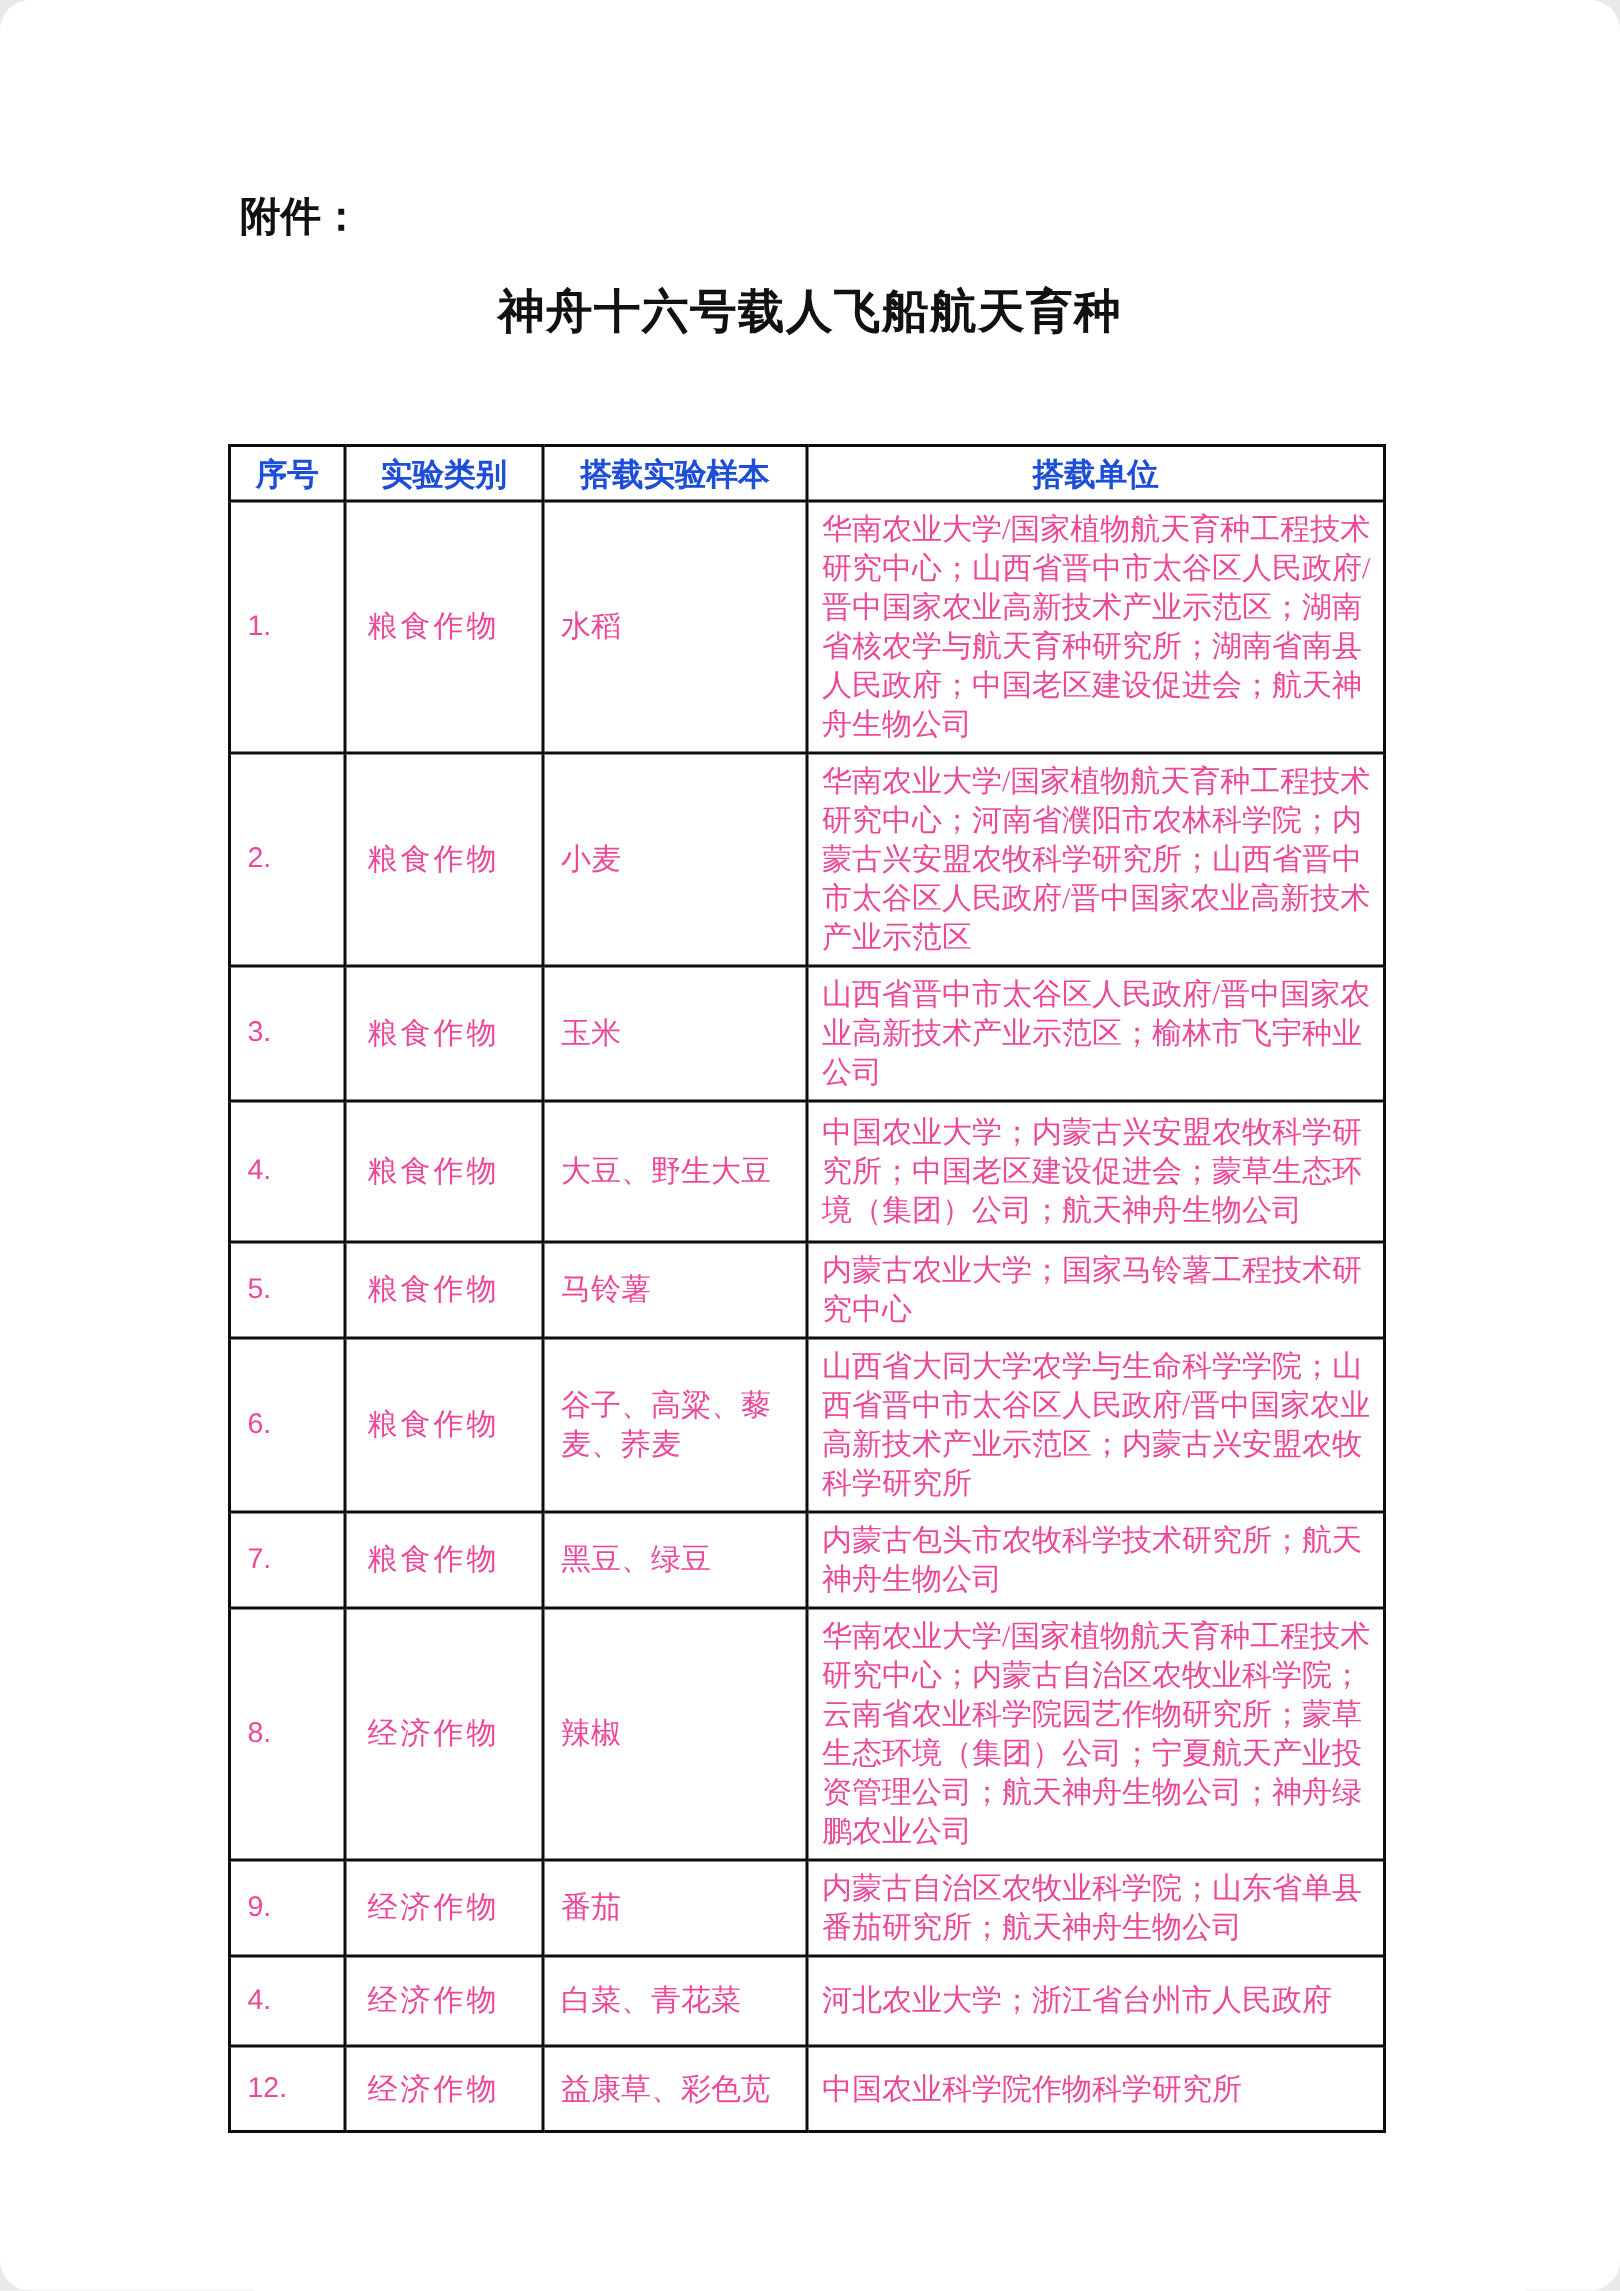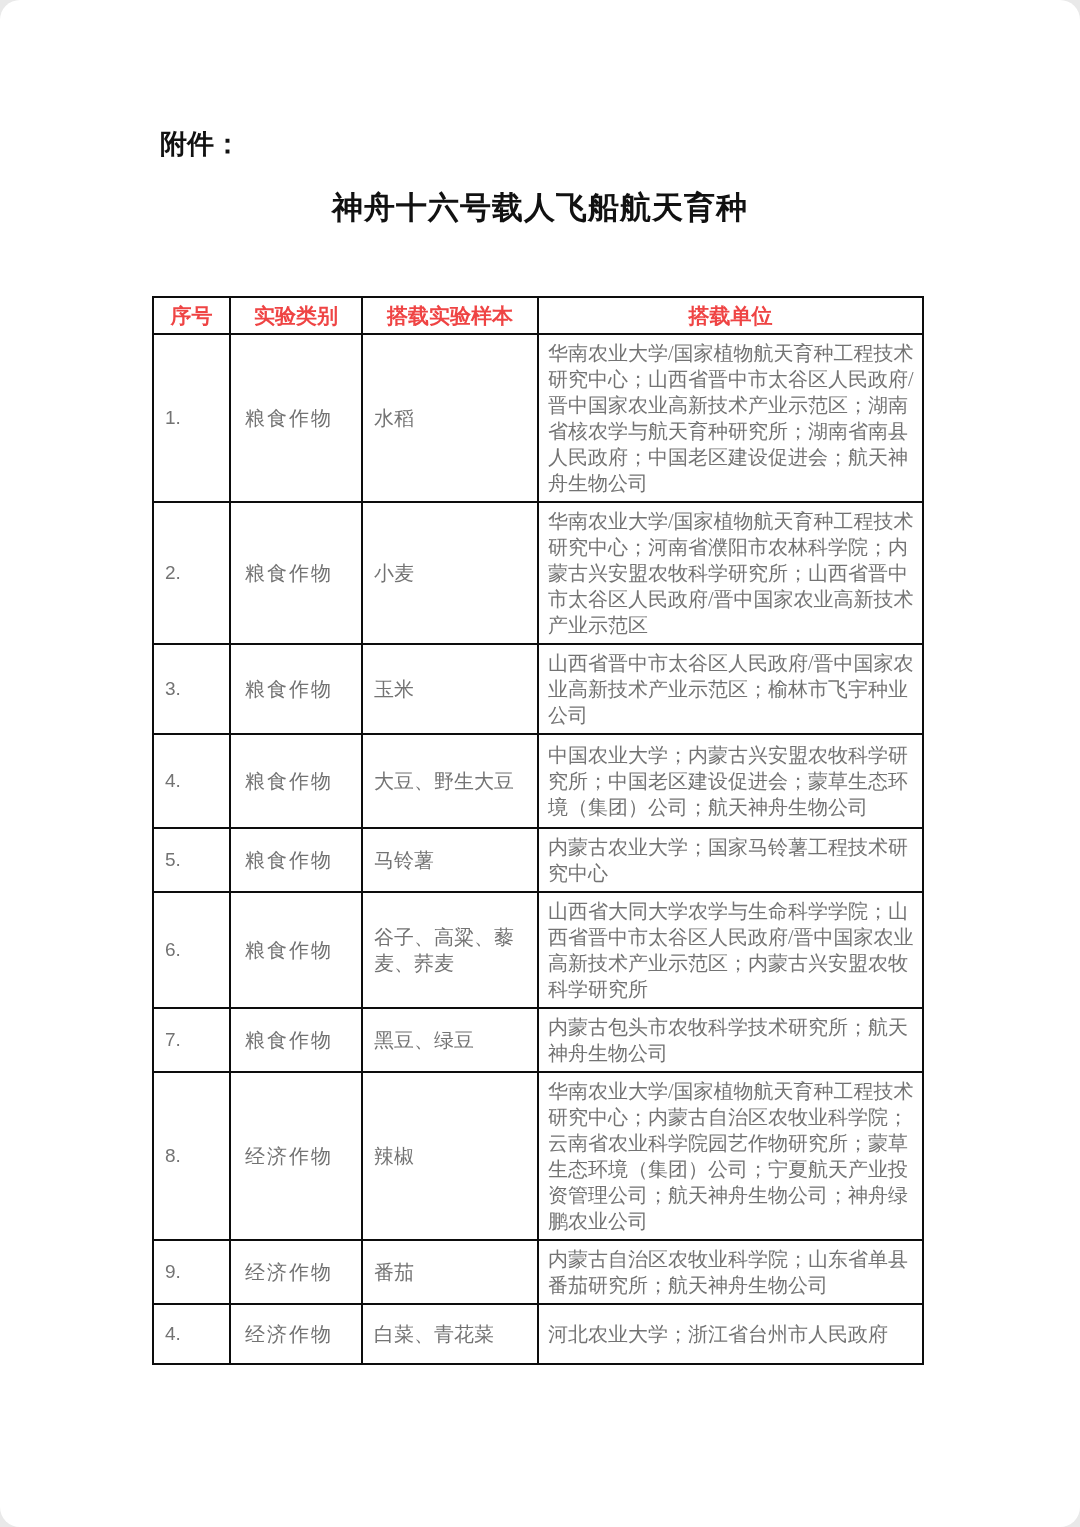--- a/index.html
+++ b/index.html
@@ -45,29 +45,29 @@
     table-layout: fixed;
     background: #fff;
   }
   .payload-table col.c0 { width: 77px; }
   .payload-table col.c1 { width: 132px; }
   .payload-table col.c2 { width: 176px; }
   .payload-table col.c3 { width: 385px; }
   .payload-table th, .payload-table td {
     border: 2px solid #0d0d0d;
     vertical-align: middle;
-    color: #737373;
+    color: #ec4899;
   }
   .payload-table th {
     height: 37px;
     font-family: "Liberation Sans", "DejaVu Sans", sans-serif;
     font-weight: bold;
     font-size: 21px;
     text-align: center;
-    color: #ef4444;
+    color: #1d4ed8;
   }
   .payload-table td {
     font-size: 20px;
     line-height: 26px;
     text-align: left;
     padding: 5px 8px;
   }
   .payload-table td.c0 { padding-left: 11px; font-family: "Liberation Sans", "DejaVu Sans", sans-serif; font-size: 19px; }
   .payload-table td.c1 { padding-left: 14px; letter-spacing: 2px; }
   .payload-table td.c2 { padding-left: 11px; padding-right: 6px; margin-left: 32px; }
@@ -166,16 +166,22 @@
           <td class="c1">经济作物</td>
           <td class="c2">番茄</td>
           <td class="c3">内蒙古自治区农牧业科学院；山东省单县番茄研究所；航天神舟生物公司</td>
         </tr>
         <tr>
           <td class="c0">4.</td>
           <td class="c1">经济作物</td>
           <td class="c2">白菜、青花菜</td>
           <td class="c3">河北农业大学；浙江省台州市人民政府</td>
         </tr>
+        <tr>
+          <td class="c0">12.</td>
+          <td class="c1">经济作物</td>
+          <td class="c2">益康草、彩色苋</td>
+          <td class="c3">中国农业科学院作物科学研究所</td>
+        </tr>
       </tbody>
   </table>
 
 </div>
 
 </body></html>

